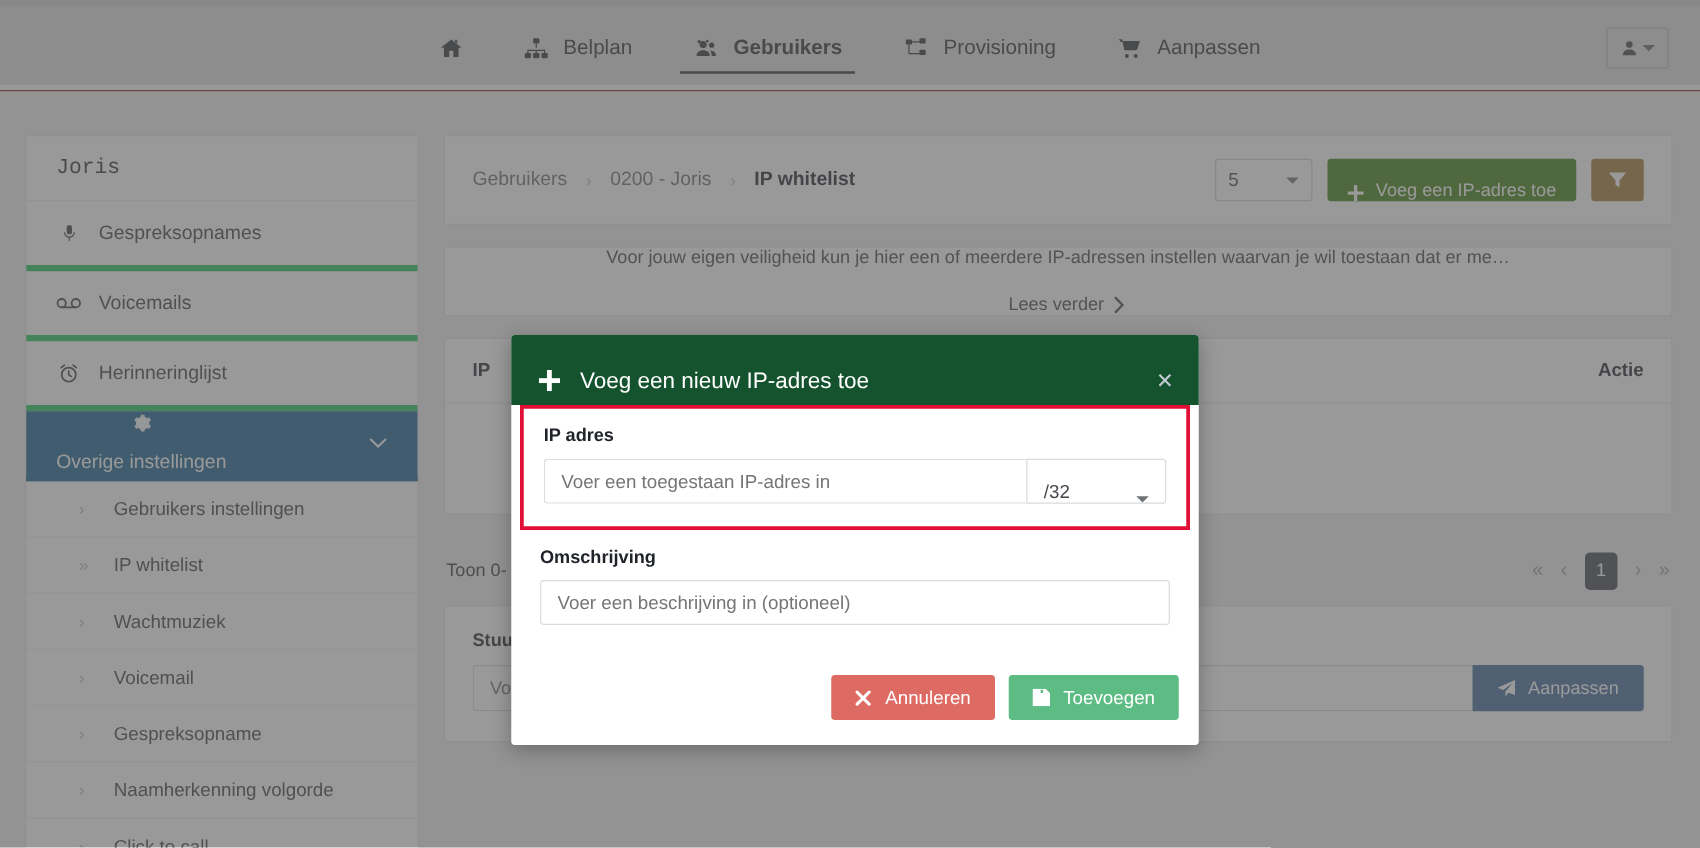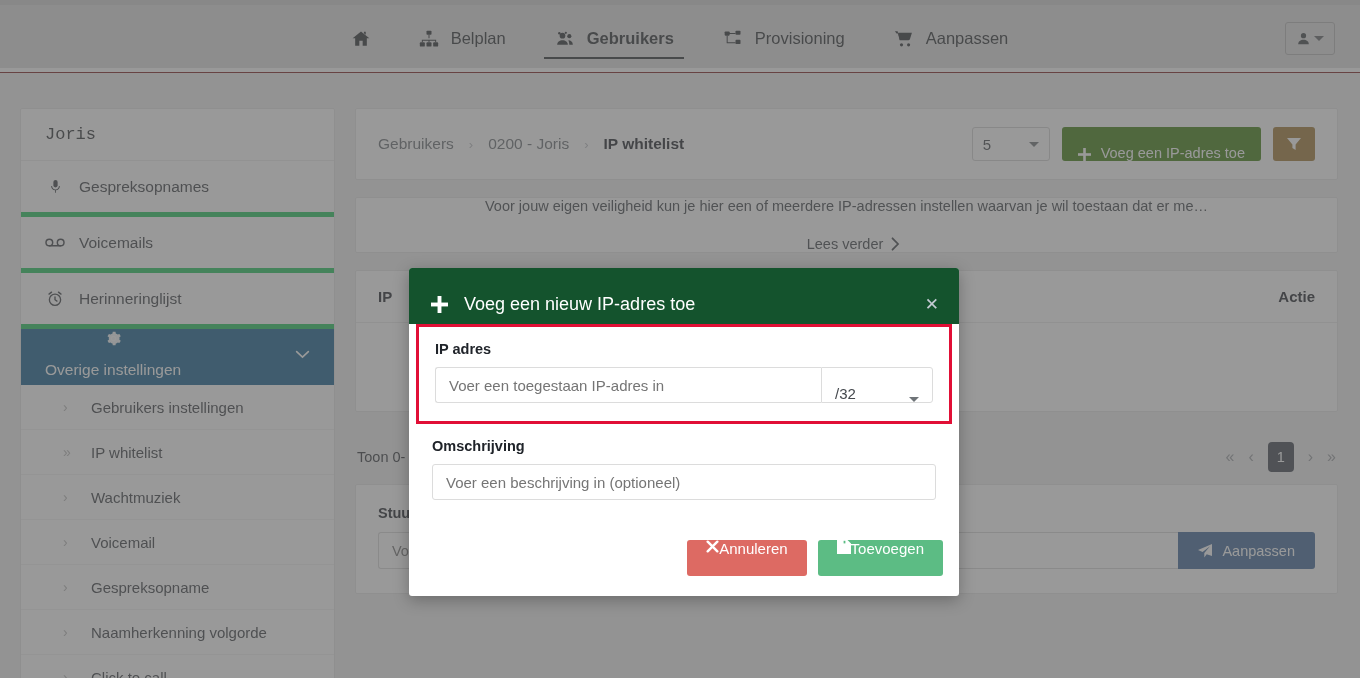--- a/index.html
+++ b/index.html
@@ -177,21 +177,21 @@
   .desc-wrap { padding: 14px 23px 0; }
   .desc-input {
     width: 100%; height: 36px; border: 1px solid #dcdcdc; border-radius: 3px;
     padding: 0 13px; font-size: 15px; color: #8b8f93; font-family: inherit; background: #fff;
   }
   .modal-actions {
     display: flex; justify-content: flex-end; gap: 11px; padding: 40px 16px 0;
   }
   .btn-cancel, .btn-save {
     height: 36px; border: none; border-radius: 3px; color: #fff;
-    display: flex; padding: 0 19px;
+    display: flex; align-items: center; gap: 11px; padding: 0 19px;
     font-size: 15px; cursor: pointer; font-family: inherit;
   }
   .btn-cancel { background: #dd6a63; }
   .btn-save { background: #5cbc84; }
   .caret { width: 0; height: 0; border-left: 5px solid transparent; border-right: 5px solid transparent; border-top: 5px solid #6f7478; }
 </style>
 </head>
 <body>
 
 <div class="page">

